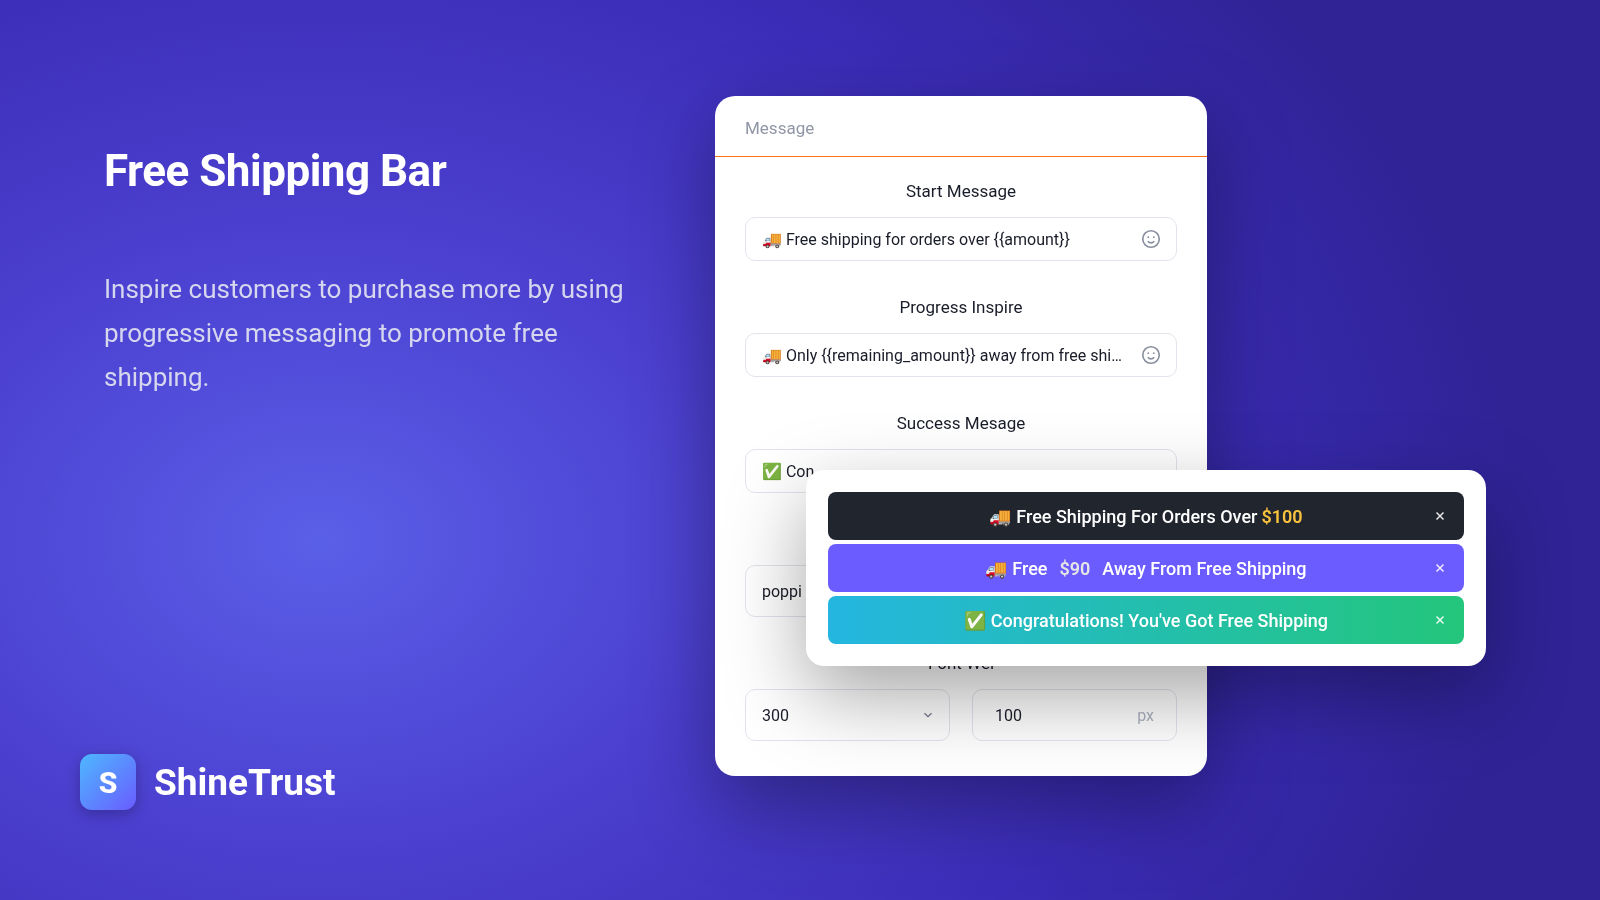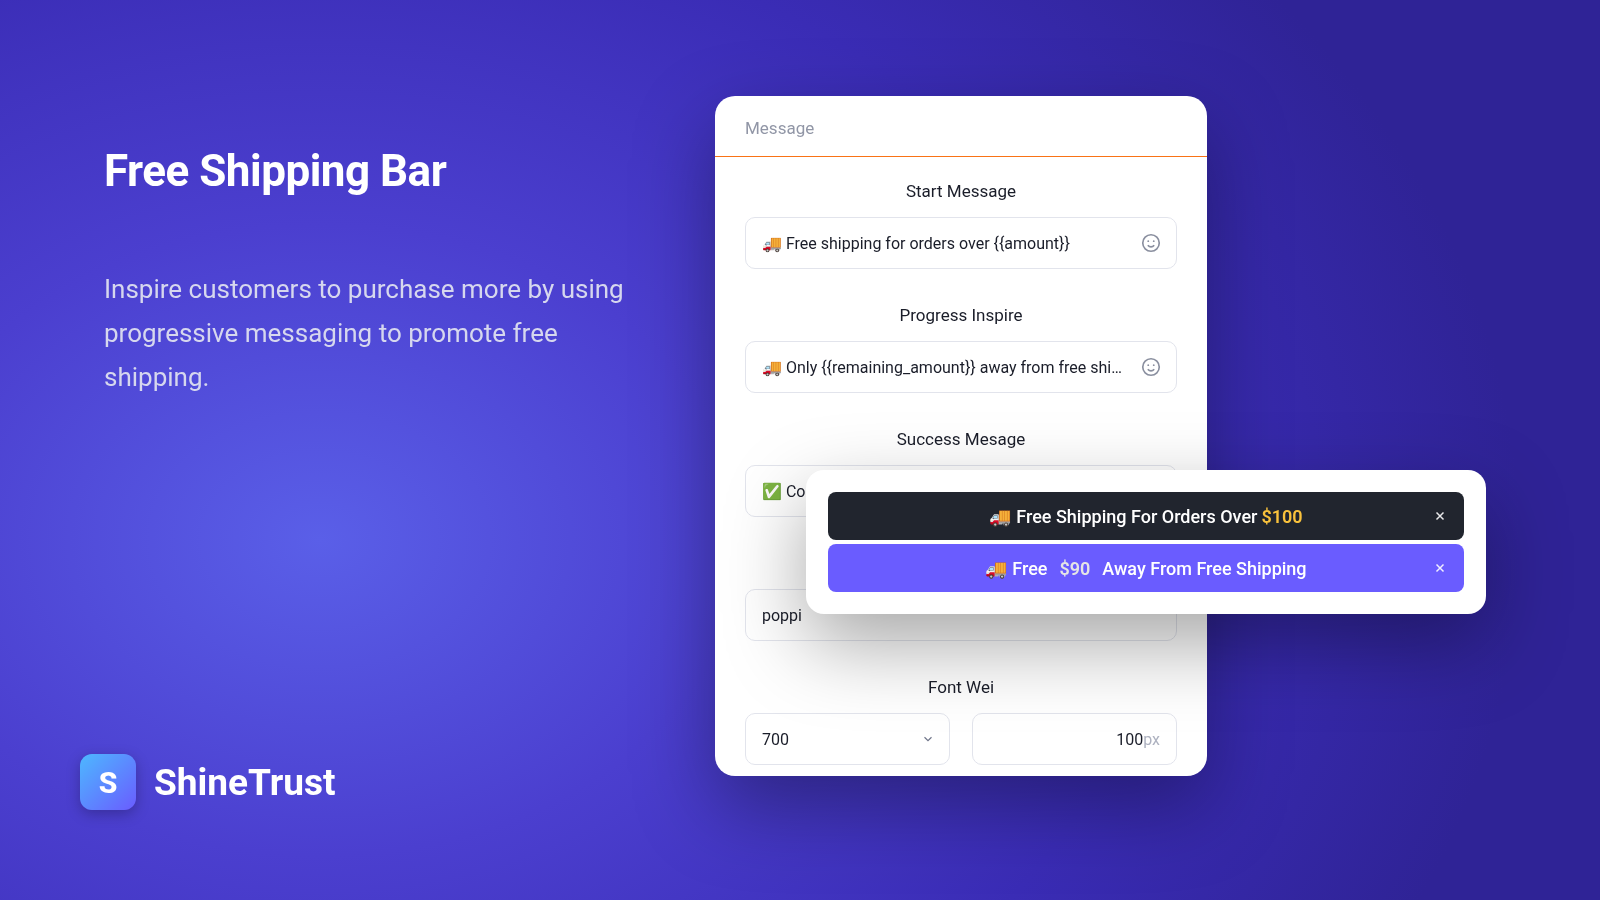--- a/index.html
+++ b/index.html
@@ -69,21 +69,21 @@
     font-weight: 400;
     color: #1a1d29;
     margin-bottom: 16px;
     display: block;
     text-align: center;
   }
   .input {
     width: 100%;
     border: 1px solid #e2e4ec;
     border-radius: 10px;
-    height: 52px;
+    height: 44px;
     padding: 0 50px 0 16px;
     font-size: 16px;
     color: #1a1d29;
     background: #fff;
     display: flex; align-items: center;
     position: relative;
   }
   .input-text { white-space: nowrap; overflow: hidden; text-overflow: ellipsis; flex: 1; }
   .input .emoji-btn {
     position: absolute; right: 14px; top: 50%; transform: translateY(-50%);
@@ -106,22 +106,22 @@
   }
   .select .chev {
     position: absolute; right: 14px; top: 50%; transform: translateY(-50%);
     color: #6f7589;
   }
   .unit-input {
     width: 100%;
     border: 1px solid #e2e4ec;
     border-radius: 10px;
     height: 52px;
-    padding: 0 16px;
-    display: flex; align-items: center; justify-content: flex-end;
+    padding: 0 22px;
+    display: flex; align-items: center; justify-content: space-between;
     font-size: 16px;
   }
   .unit-input .unit { color: #aeb2c0; }
   .preview {
     position: absolute;
     left: 806px; top: 470px;
     width: 680px;
     background: #fff;
     border-radius: 18px;
     box-shadow: 0 30px 80px rgba(0,0,0,.35);
@@ -211,21 +211,21 @@
         <div class="select">
           <span>poppi</span>
         </div>
       </div>
 
       <div class="field">
         <span class="field-label">Font Wei</span>
         <div class="row">
           <div class="col">
             <div class="select">
-              <span>700</span>
+              <span>300</span>
               <span class="chev">
                 <svg width="14" height="14" viewBox="0 0 24 24" fill="none" stroke="currentColor" stroke-width="2">
                     <path d="M6 9l6 6 6-6"></path>
                   </svg>
               </span>
             </div>
           </div>
           <div class="col">
             <div class="unit-input">
               <span>100</span>
@@ -252,15 +252,23 @@
     <div class="bar bar2">
       <span>
         <span>🚚 Free</span><span class="amount">$90</span><span>Away From Free Shipping</span>
       </span>
       <span class="close">
         <svg width="14" height="14" viewBox="0 0 24 24" fill="none" stroke="currentColor" stroke-width="2.5">
             <path d="M6 6l12 12M18 6L6 18"></path>
           </svg>
       </span>
     </div>
+    <div class="bar bar3">
+      <span>✅ Congratulations! You've Got Free Shipping</span>
+      <span class="close">
+        <svg width="14" height="14" viewBox="0 0 24 24" fill="none" stroke="currentColor" stroke-width="2.5">
+            <path d="M6 6l12 12M18 6L6 18"></path>
+          </svg>
+      </span>
+    </div>
   </div>
 
 </div>
 
 </body></html>

